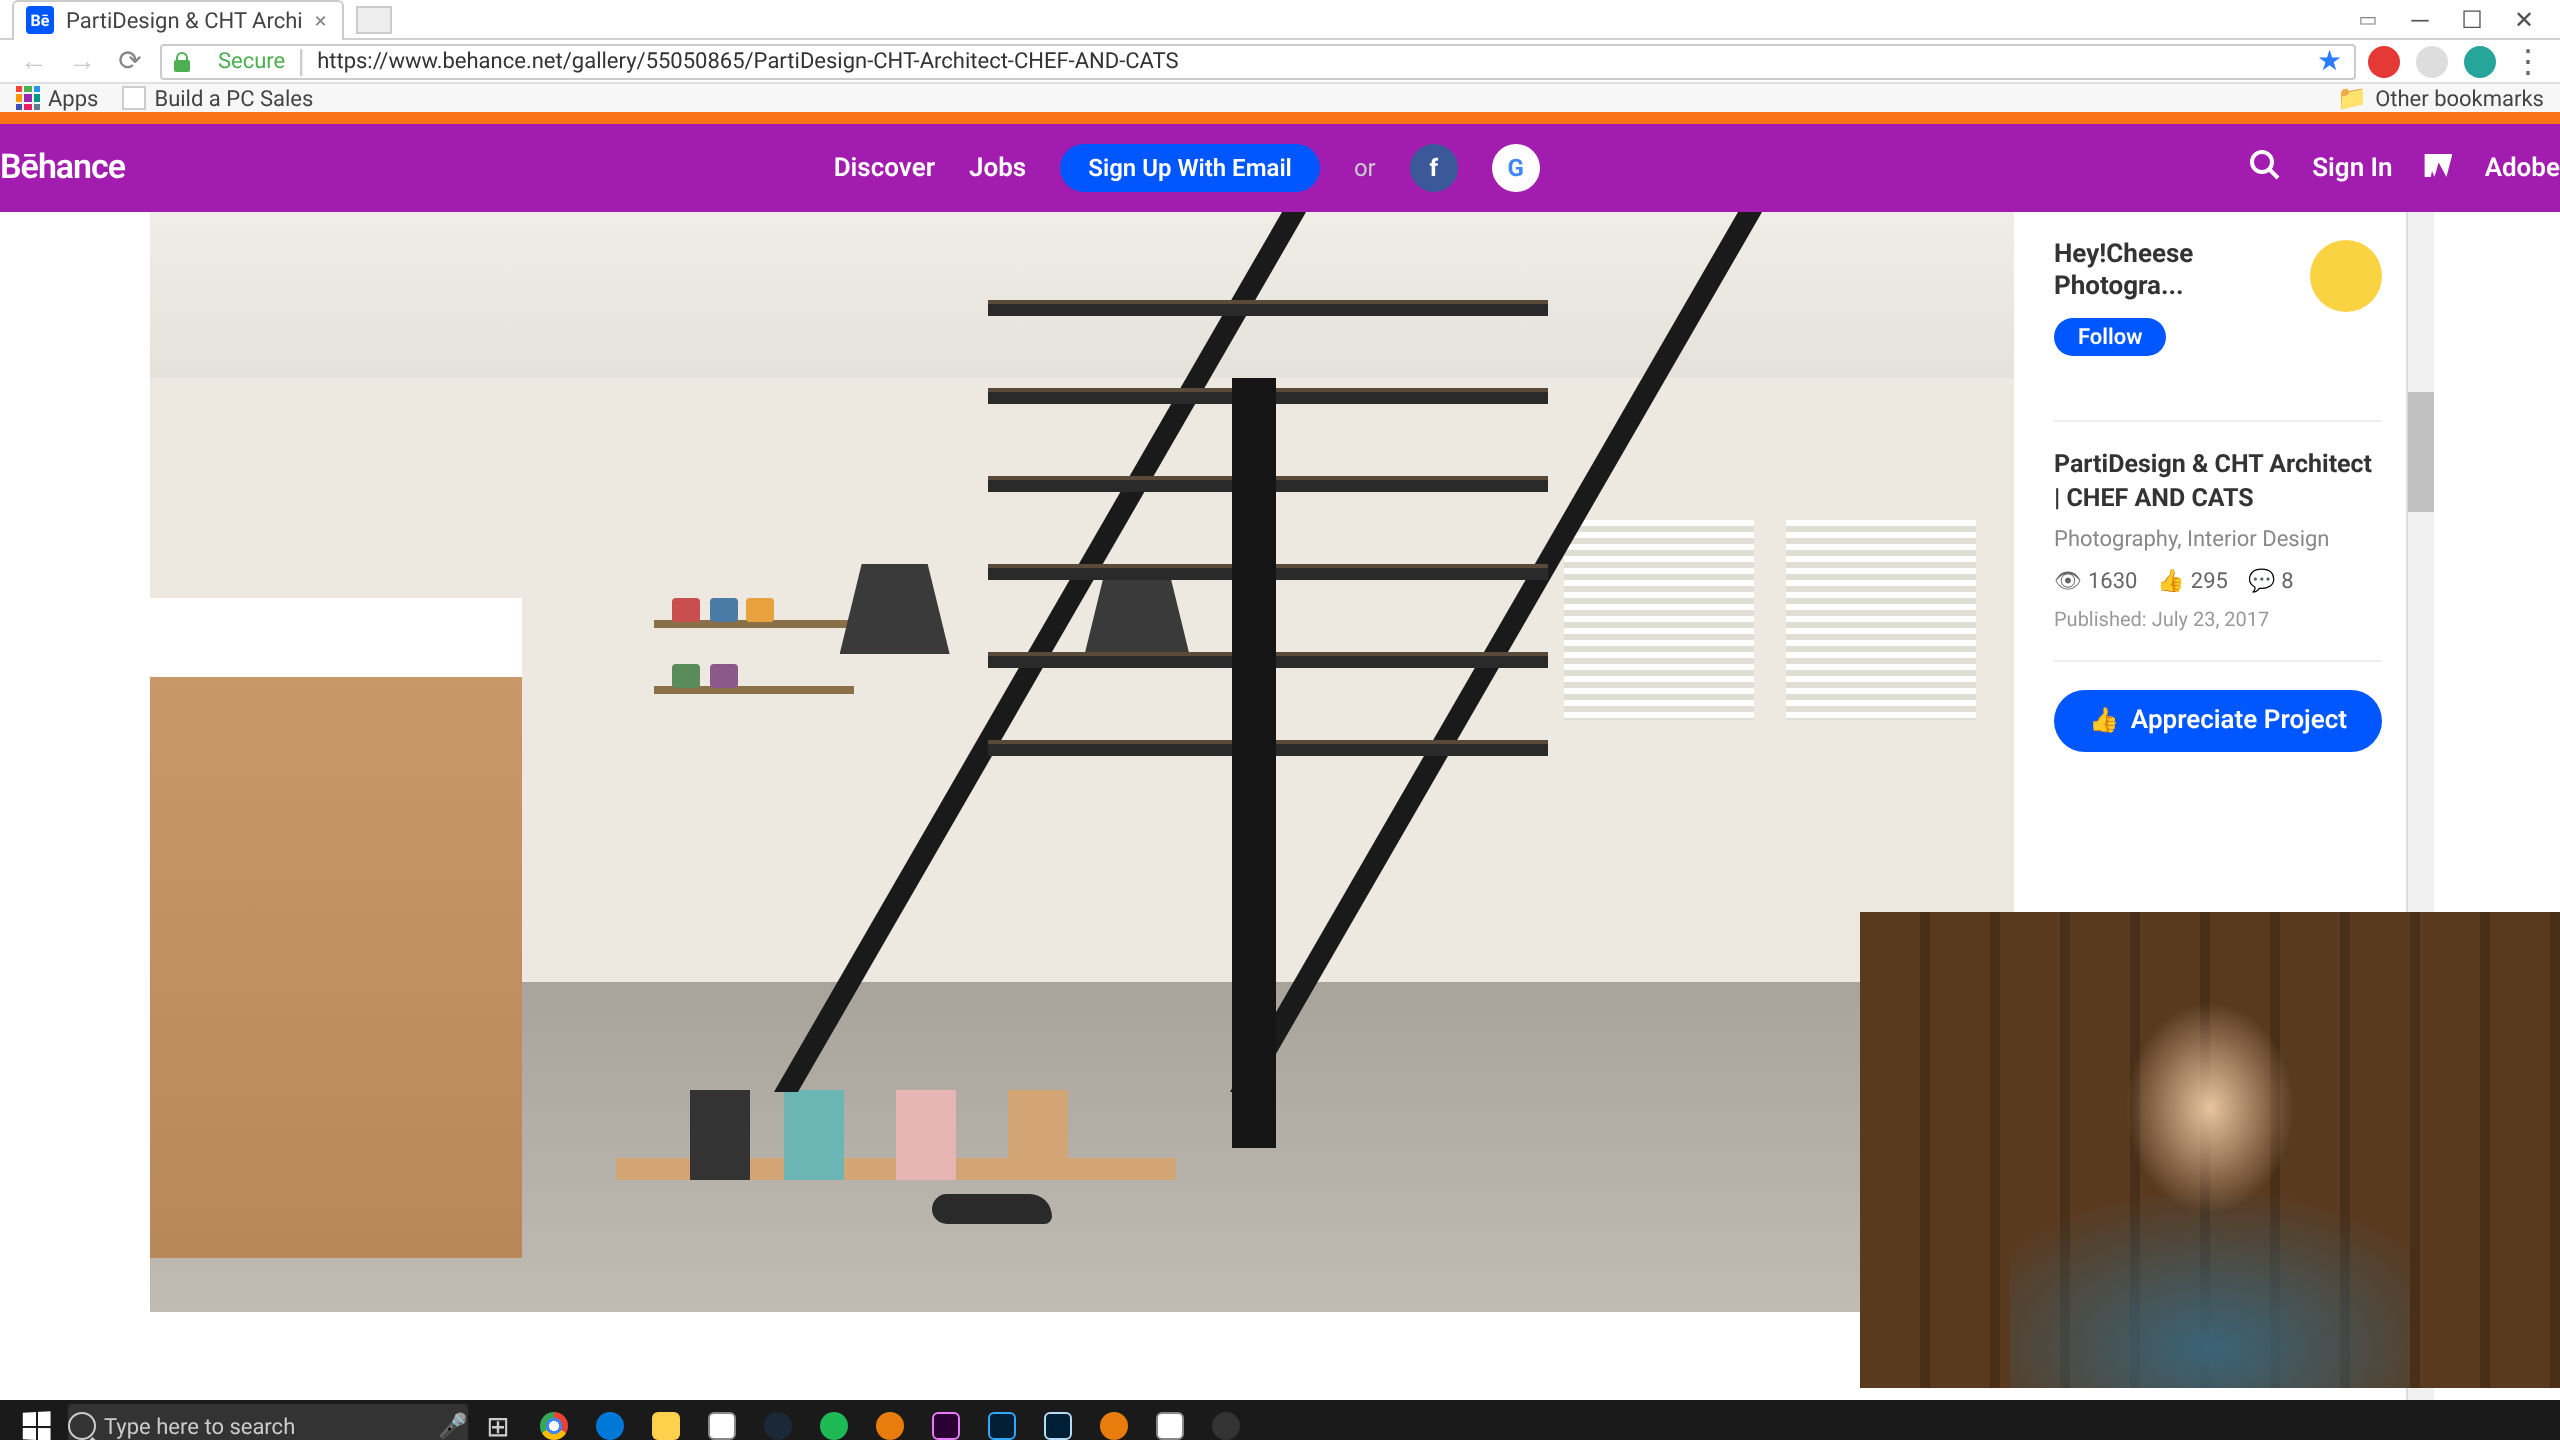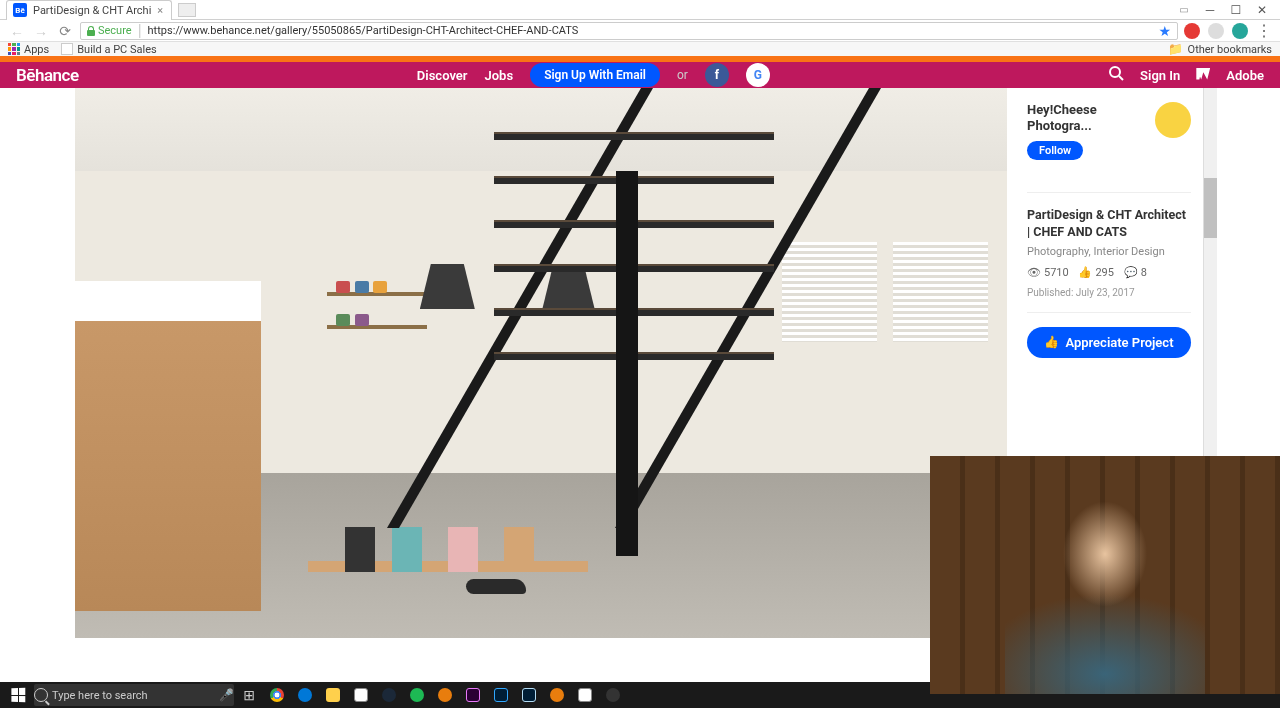--- a/index.html
+++ b/index.html
@@ -10,42 +10,42 @@
 .favicon{width:14px;height:14px;background:#0057ff;border-radius:2px;flex-shrink:0;display:flex;align-items:center;justify-content:center;color:#fff;font-size:8px;font-weight:bold}
 .tab-title{font-size:11px;color:#444;white-space:nowrap;overflow:hidden;text-overflow:ellipsis;flex:1}
 .tab-close{font-size:11px;color:#888;cursor:pointer}
 .newtab{width:18px;height:14px;background:#eee;border:1px solid #ccc;margin-left:6px;display:flex;align-items:center;justify-content:center}
 .win-controls{position:absolute;right:0;top:0;display:flex;gap:14px;padding:0 12px;height:100%;align-items:center}
 .win-btn{width:12px;height:12px;display:flex;align-items:center;justify-content:center;font-size:12px;color:#555;cursor:pointer}
 .addr-bar{height:22px;background:#fff;display:flex;align-items:center;padding:0 8px;gap:6px;border-bottom:1px solid #e0e0e0}
 .nav-btn{width:18px;height:18px;display:flex;align-items:center;justify-content:center;color:#888;font-size:14px;cursor:pointer}
 .nav-btn.disabled{color:#ccc}
 .omnibox{flex:1;display:flex;align-items:center;height:18px;border:1px solid #ccc;border-radius:2px;padding:0 6px;gap:6px}
-.secure-badge{color:#4caf50;font-size:11px;display:flex;align-items:center;gap:3px}
+.secure-badge{color:#4caf50;font-size:11px;display:flex;align-items:center;gap:14px}
 .lock-ic{width:8px;height:10px;position:relative}
 .lock-ic::before{content:"";position:absolute;width:8px;height:6px;bottom:0;background:#4caf50;border-radius:1px}
 .lock-ic::after{content:"";position:absolute;width:4px;height:4px;top:0;left:1px;border:1px solid #4caf50;border-bottom:none;border-radius:4px 4px 0 0}
 .url-text{font-size:11px;color:#333}
 .addr-icons{display:flex;gap:8px;align-items:center}
 .addr-ic{width:16px;height:16px;border-radius:50%;flex-shrink:0}
 .star-ic{color:#2b7cff;font-size:14px}
 .bookmarks{height:20px;background:#f7f7f7;border-bottom:6px solid #f97316;display:flex;align-items:center;padding:0 8px;gap:12px;font-size:11px;color:#444}
 .bm-item{display:flex;align-items:center;gap:4px;cursor:pointer}
 .apps-ic{width:12px;height:12px;display:grid;grid-template-columns:repeat(3,1fr);grid-template-rows:repeat(3,1fr);gap:1px}
 .apps-ic span{background:#f44336}
 .apps-ic span:nth-child(2){background:#4caf50}
 .apps-ic span:nth-child(3){background:#2196f3}
 .apps-ic span:nth-child(4){background:#ff9800}
 .apps-ic span:nth-child(5){background:#9c27b0}
 .apps-ic span:nth-child(6){background:#009688}
 .apps-ic span:nth-child(7){background:#3f51b5}
 .apps-ic span:nth-child(8){background:#e91e63}
 .apps-ic span:nth-child(9){background:#607d8b}
 .other-bm{margin-left:auto;display:flex;align-items:center;gap:4px}
-.behance-nav{height:26px;background:#be185d;display:flex;align-items:center;padding:0 16px;color:#fff}
+.behance-nav{height:44px;background:#a21caf;display:flex;align-items:center;padding:0 0;color:#fff}
 .be-logo{font-size:17px;font-weight:600;letter-spacing:-0.5px}
 .nav-center{margin-left:auto;display:flex;align-items:center;gap:17px}
 .nav-link{font-size:13px;font-weight:600;color:#fff;cursor:pointer}
 .signup-btn{background:#0057ff;padding:5px 14px;border-radius:100px;font-size:12px;font-weight:600;cursor:pointer}
 .or-text{font-size:12px;color:#ccc}
 .social-btn{width:24px;height:24px;border-radius:50%;background:#fff;display:flex;align-items:center;justify-content:center;cursor:pointer;font-size:12px;font-weight:bold}
 .fb-btn{background:#3b5998;color:#fff}
 .nav-right{margin-left:auto;display:flex;align-items:center;gap:16px}
 .search-nav-ic{color:#fff;font-size:15px;cursor:pointer}
 .signin-link{font-size:13px;font-weight:600;cursor:pointer}
@@ -244,21 +244,21 @@
         </div>
         <div class="author-av"></div>
       </div>
     </div>
     <div class="side-card">
       <div class="proj-title">PartiDesign &amp; CHT Architect | CHEF AND CATS</div>
       <div class="proj-cats">Photography, Interior Design</div>
       <div class="stats-row">
         <div class="stat">
           <span class="stat-ic">👁</span>
-          <span>5710</span>
+          <span>1630</span>
         </div>
         <div class="stat">
           <span class="stat-ic">👍</span>
           <span>295</span>
         </div>
         <div class="stat">
           <span class="stat-ic">💬</span>
           <span>8</span>
         </div>
       </div>

